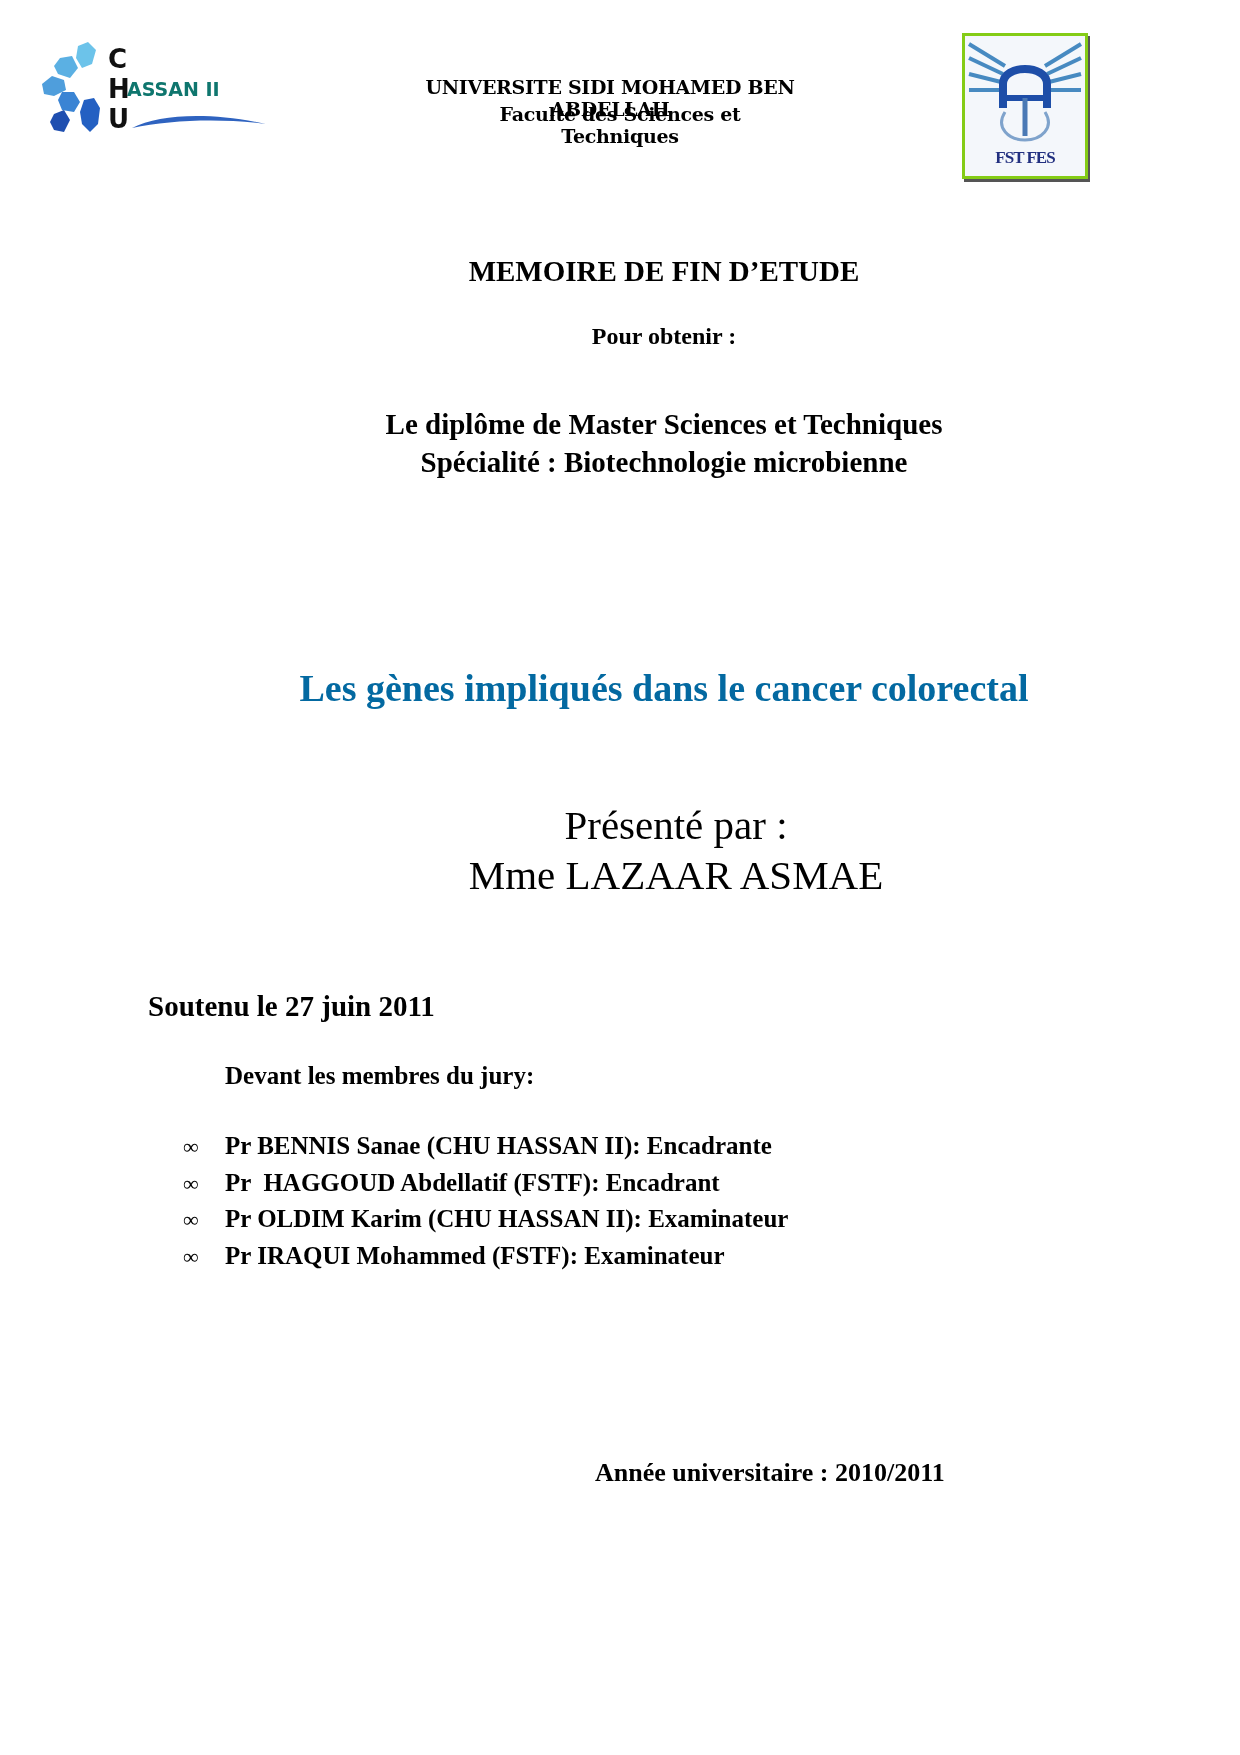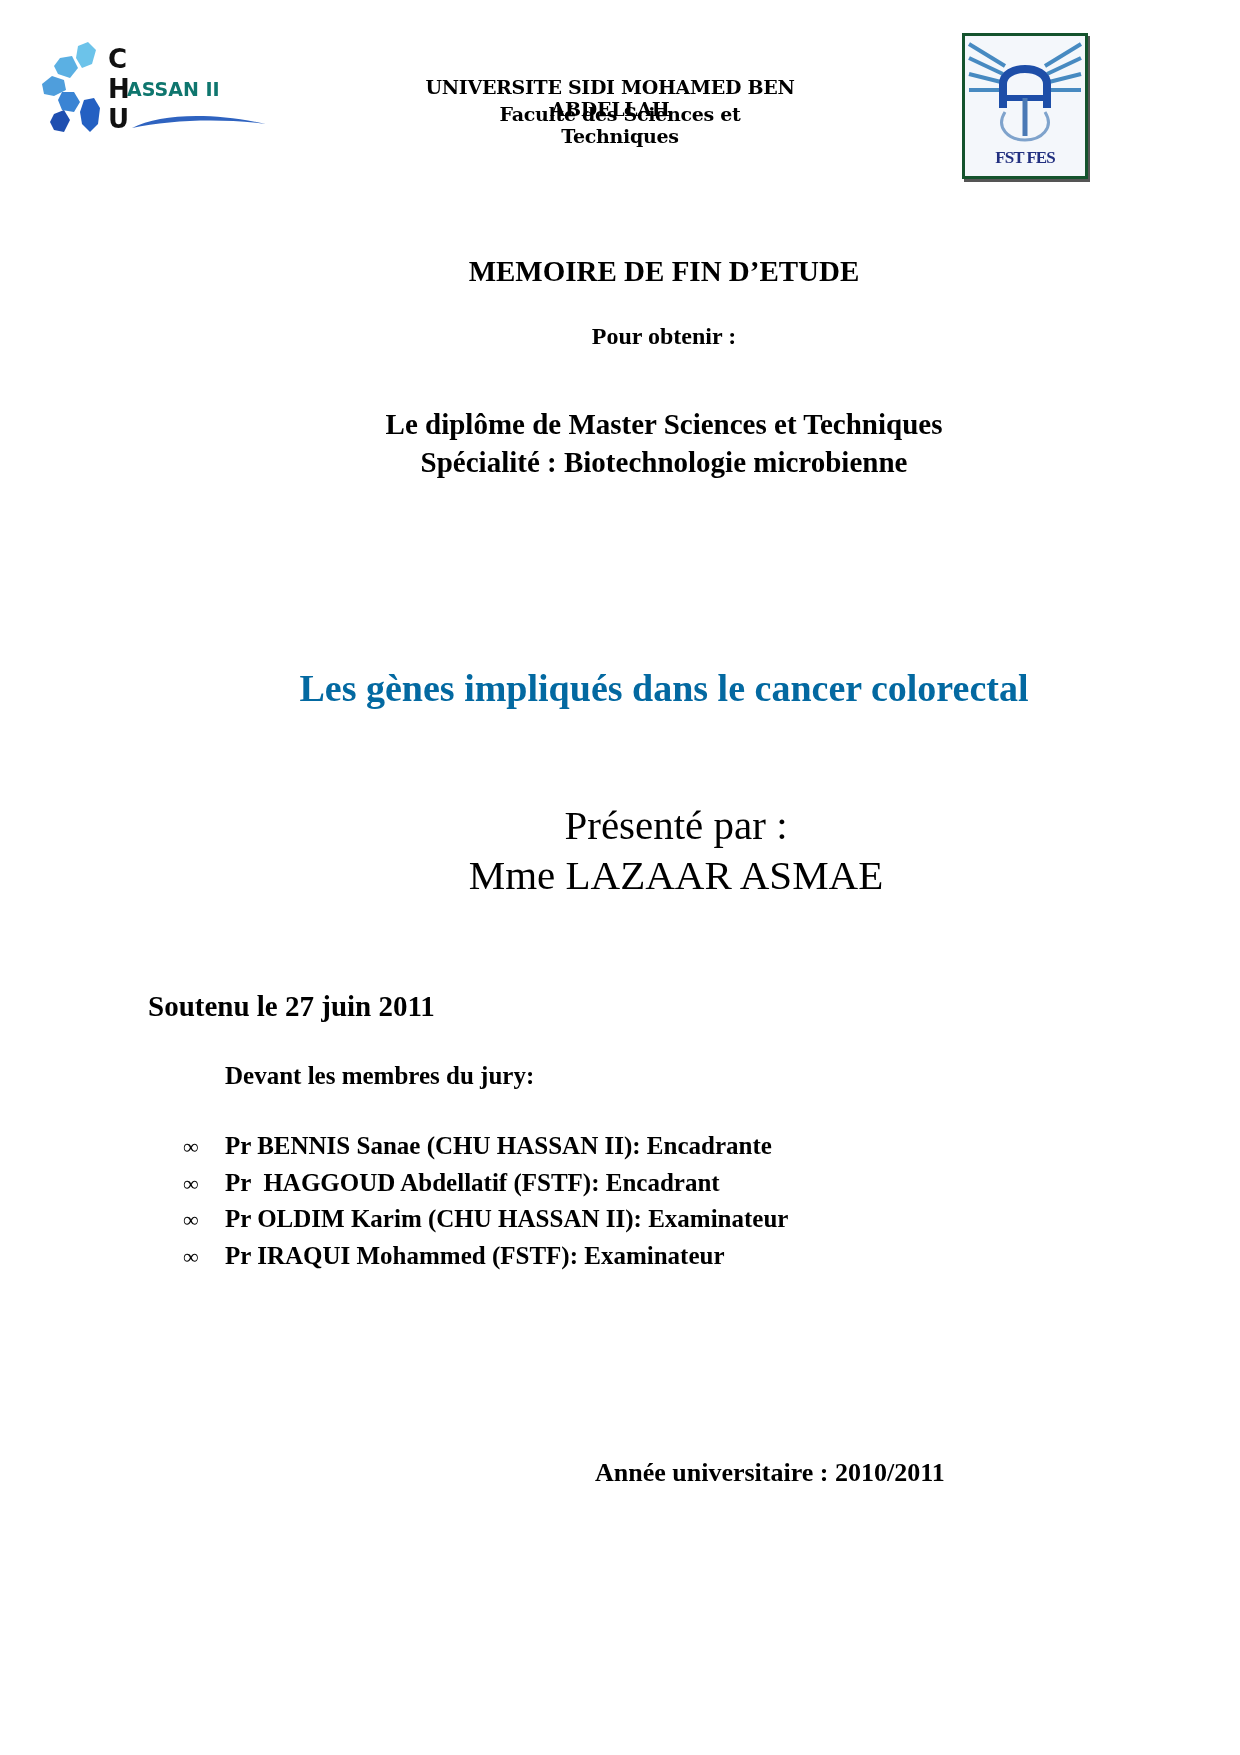--- a/index.html
+++ b/index.html
@@ -7,21 +7,21 @@
     .abs { position: absolute; }
     .center { left: 0; width: 1240px; text-align: center; margin-left: 44px; }
 
     
     #chu-logo { left: 40px; top: 40px; width: 225px; height: 100px; }
     #chu-logo .letters { position: absolute; left: 68px; top: 4px; font-family: "DejaVu Sans", sans-serif; font-weight: bold; font-size: 26px; line-height: 30px; color: #111; }
     #chu-logo .hassan { position: absolute; left: 87px; top: 34px; font-family: "DejaVu Sans", sans-serif; font-weight: bold; font-size: 19px; line-height: 30px; color: #0f766e; letter-spacing: 0px; }
     #chu-logo svg { position: absolute; left: 0; top: 0; }
 
     
-    #fst-logo { left: 962px; top: 33px; width: 126px; height: 146px; border: 3px solid #14532d; box-sizing: border-box; background: #f4f7fb; box-shadow: 2px 3px 0 #555; overflow: hidden; }
+    #fst-logo { left: 962px; top: 33px; width: 126px; height: 146px; border: 3px solid #84cc16; box-sizing: border-box; background: #f4f7fb; box-shadow: 2px 3px 0 #555; overflow: hidden; }
     #fst-logo .fst-text { position: absolute; left: 0; width: 100%; bottom: 8px; text-align: center; font-family: "Liberation Serif", serif; font-weight: bold; font-size: 17px; color: #223080; letter-spacing: -1px; }
 
     .uni { top: 76px; font-family: "DejaVu Serif", serif; font-weight: bold; font-size: 19px; left: 370px; width: 480px; text-align: center; letter-spacing: -0.3px; }
     .fac { top: 103px; font-family: "DejaVu Serif", serif; font-weight: bold; font-size: 19px; left: 440px; width: 360px; text-align: center; letter-spacing: -0.3px; }
 
     .memoire { top: 255px; font-weight: bold; font-size: 29px; }
     .pour { top: 323px; font-weight: bold; font-size: 24px; }
     .diplome { top: 405px; font-weight: bold; font-size: 29px; line-height: 38px; }
     .titre { top: 666px; font-weight: bold; font-size: 38px; color: #0369a1; }
     .presente { top: 800px; font-size: 41px; line-height: 50px; padding-left: 12px; }

